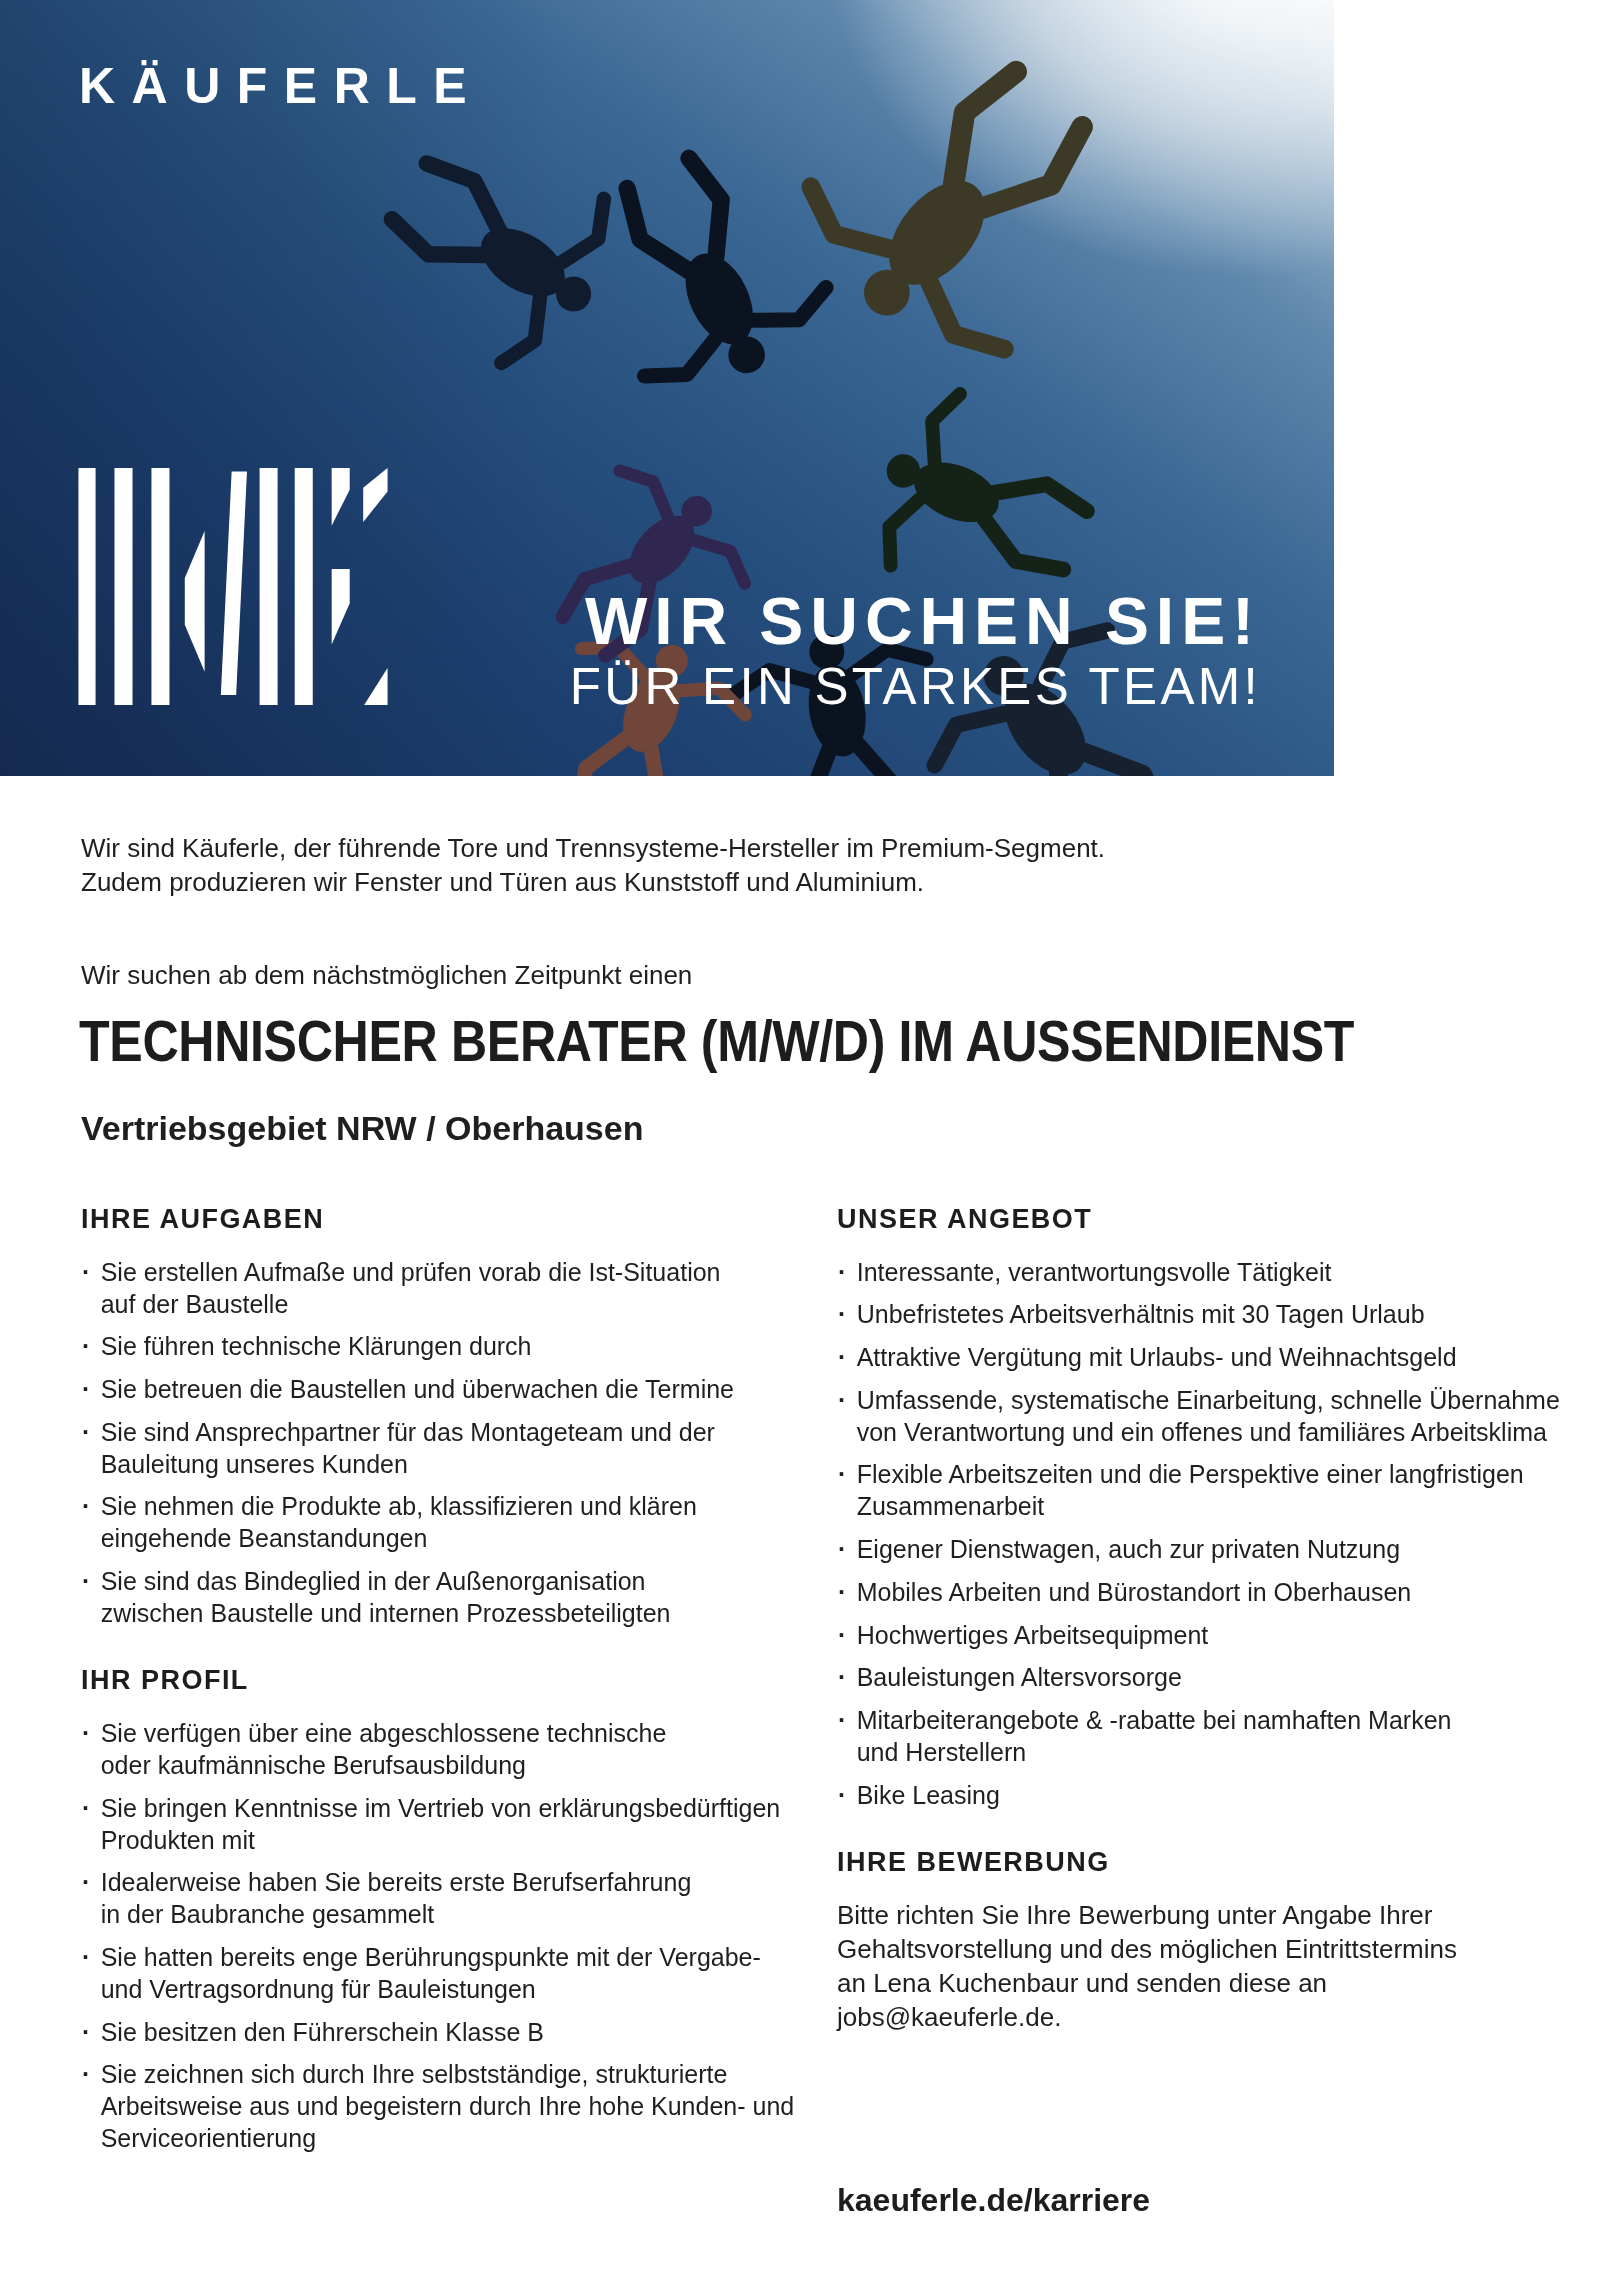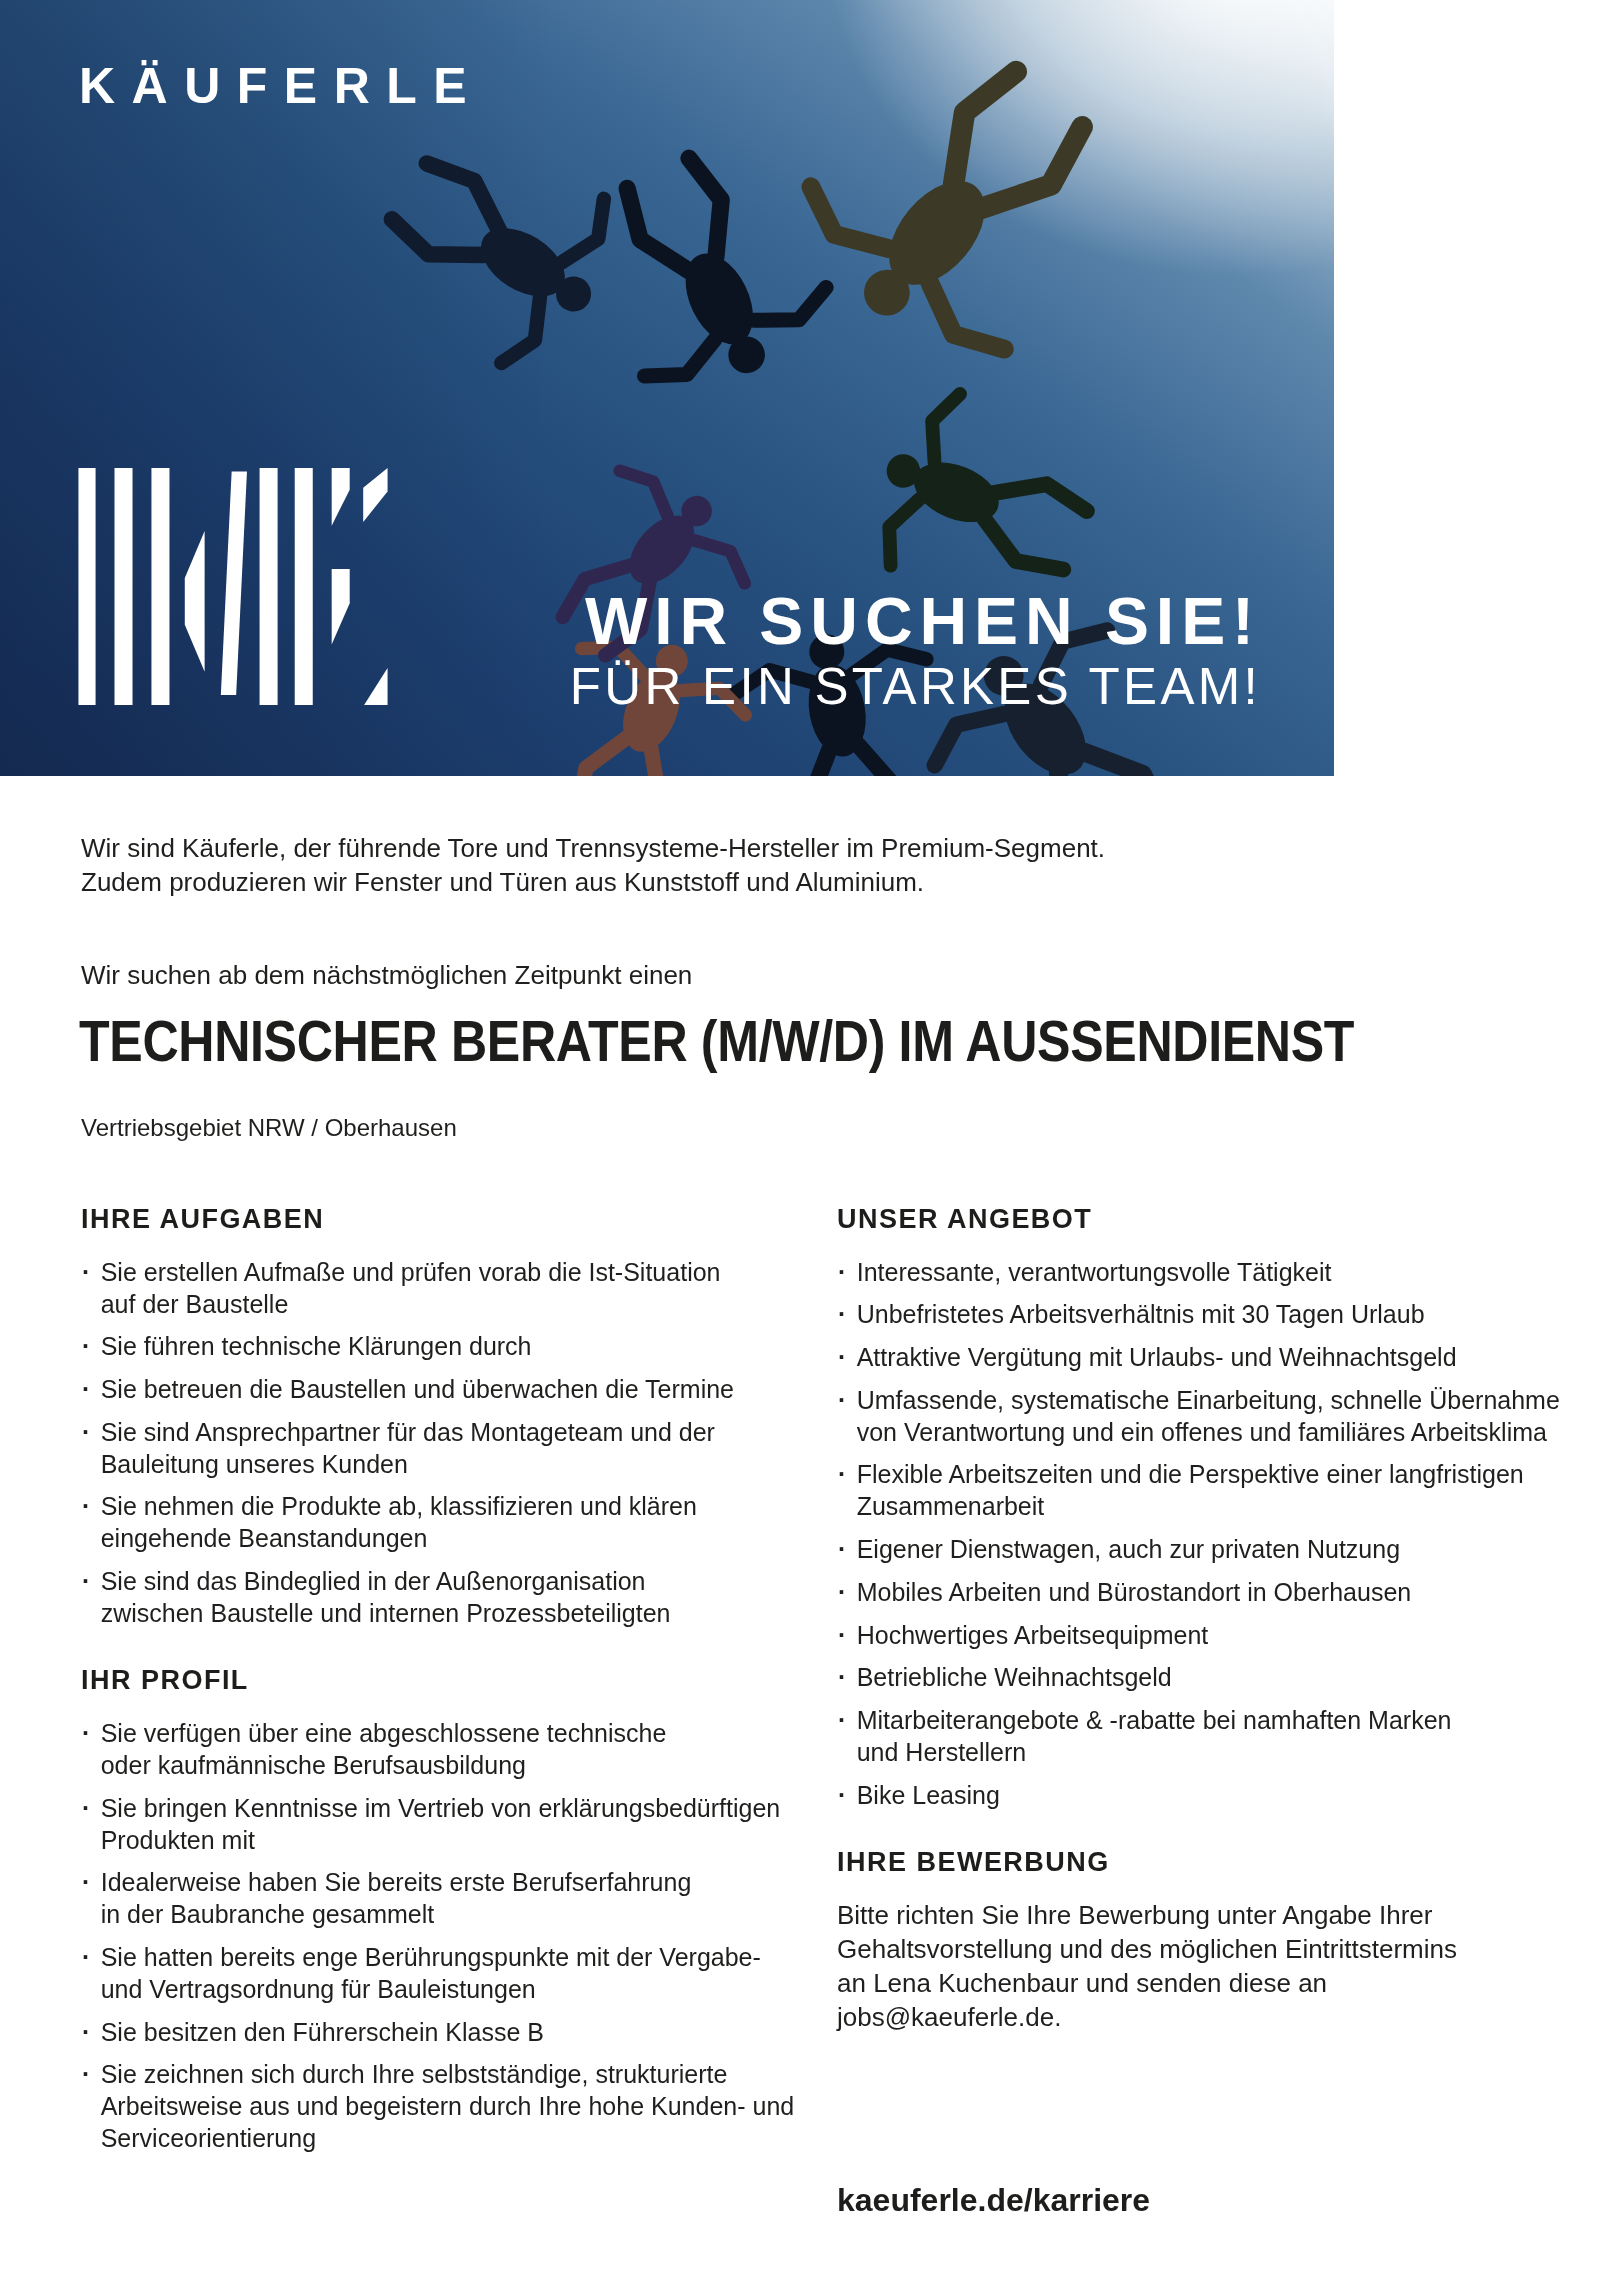--- a/index.html
+++ b/index.html
@@ -33,21 +33,21 @@
   .slogan .line2{font-size:51px;font-weight:400;letter-spacing:.065em;}
 
   
   .intro{position:absolute;left:81px;top:831px;font-size:26px;line-height:34px;}
   .lead-in{position:absolute;left:81px;top:958px;font-size:26px;line-height:34px;}
   .job-title{
     position:absolute;left:79px;top:1010px;
     font-size:57px;font-weight:bold;letter-spacing:-0.4px;color:#1d1d1b;
     transform:scaleX(.88);transform-origin:left center;white-space:nowrap;line-height:63px;
   }
-  .job-region{position:absolute;left:81px;top:1111px;font-size:24px;line-height:34px;}
+  .job-region{position:absolute;left:81px;top:1111px;font-size:34px;line-height:34px;font-weight:bold;}
 
   .col{position:absolute;top:1202px;}
   .col-left{left:81px;width:716px;}
   .col-right{left:837px;width:734px;}
 
   .sec-heading{
     font-size:27px;font-weight:bold;letter-spacing:.055em;color:#1d1d1b;line-height:34px;margin:0;
   }
   .sec-heading.spaced{margin-top:34px;}
   ul.bullets{list-style:none;margin:19.7px 0 0 0;padding:0;font-size:25px;line-height:32px;}
@@ -161,21 +161,21 @@
       <li>Interessante, verantwortungsvolle Tätigkeit</li>
       <li>Unbefristetes Arbeitsverhältnis mit 30 Tagen Urlaub</li>
       <li>Attraktive Vergütung mit Urlaubs- und Weihnachtsgeld</li>
       <li>Umfassende, systematische Einarbeitung, schnelle Übernahme
 von Verantwortung und ein offenes und familiäres Arbeitsklima</li>
       <li>Flexible Arbeitszeiten und die Perspektive einer langfristigen
 Zusammenarbeit</li>
       <li>Eigener Dienstwagen, auch zur privaten Nutzung</li>
       <li>Mobiles Arbeiten und Bürostandort in Oberhausen</li>
       <li>Hochwertiges Arbeitsequipment</li>
-      <li>Betriebliche Weihnachtsgeld</li>
+      <li>Bauleistungen Altersvorsorge</li>
       <li>Mitarbeiterangebote &amp; -rabatte bei namhaften Marken
 und Herstellern</li>
       <li>Bike Leasing</li>
     </ul>
 
   <h2 class="sec-heading spaced">IHRE BEWERBUNG</h2>
   <div class="application-text">Bitte richten Sie Ihre Bewerbung unter Angabe Ihrer
 Gehaltsvorstellung und des möglichen Eintrittstermins
 an Lena Kuchenbaur und senden diese an
 jobs@kaeuferle.de.</div>

